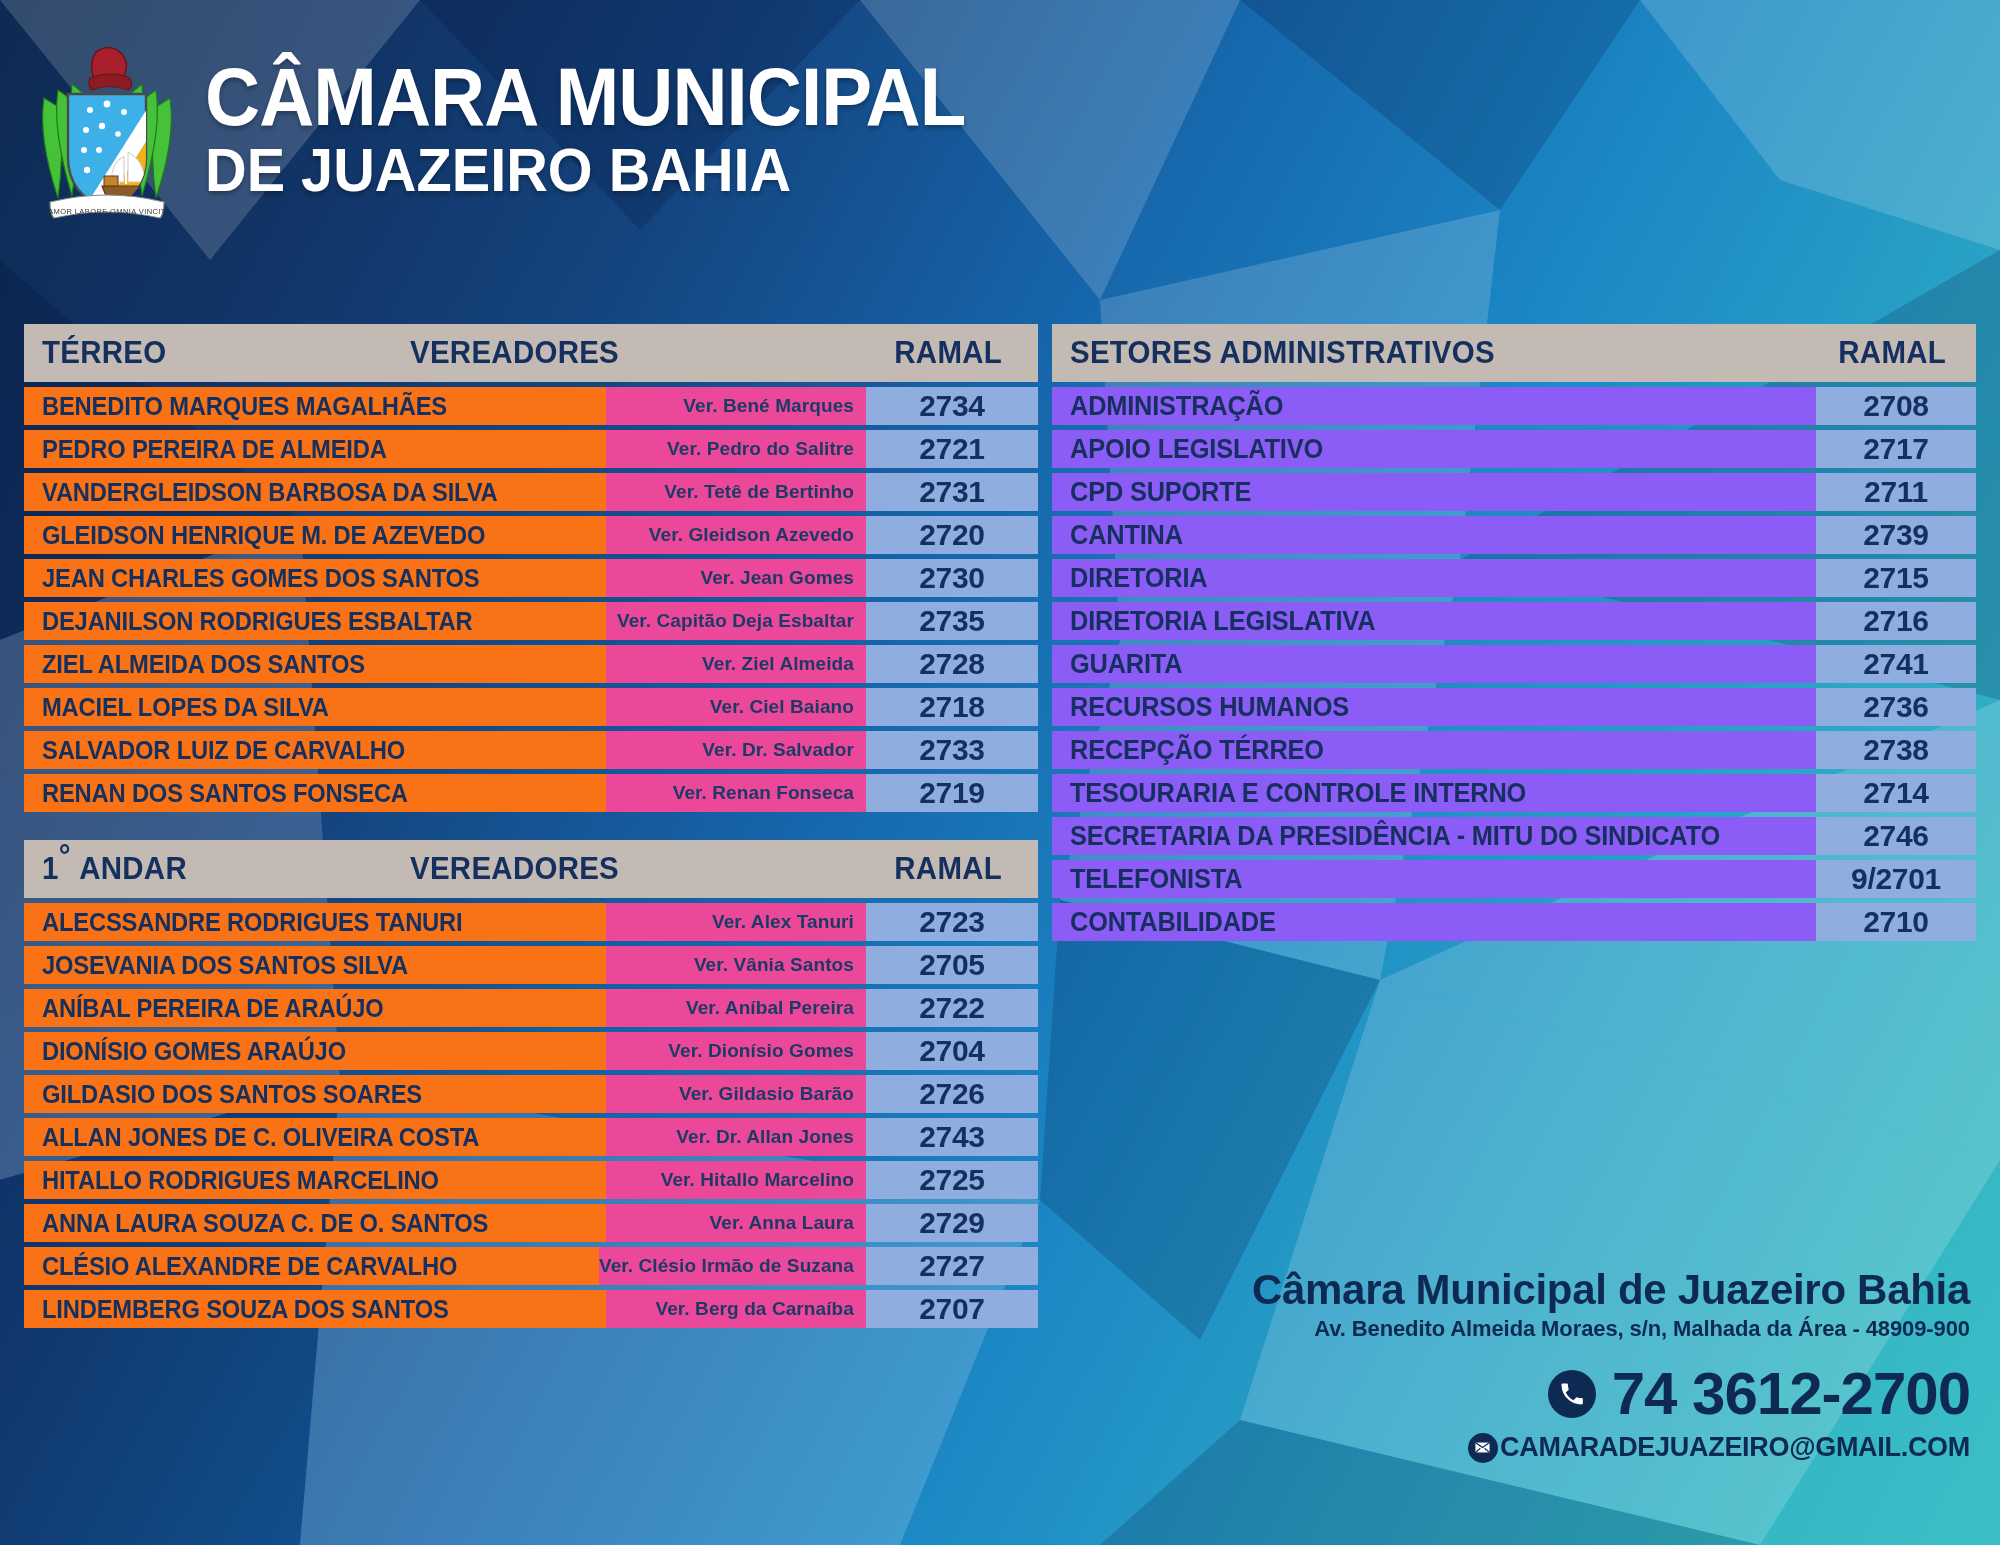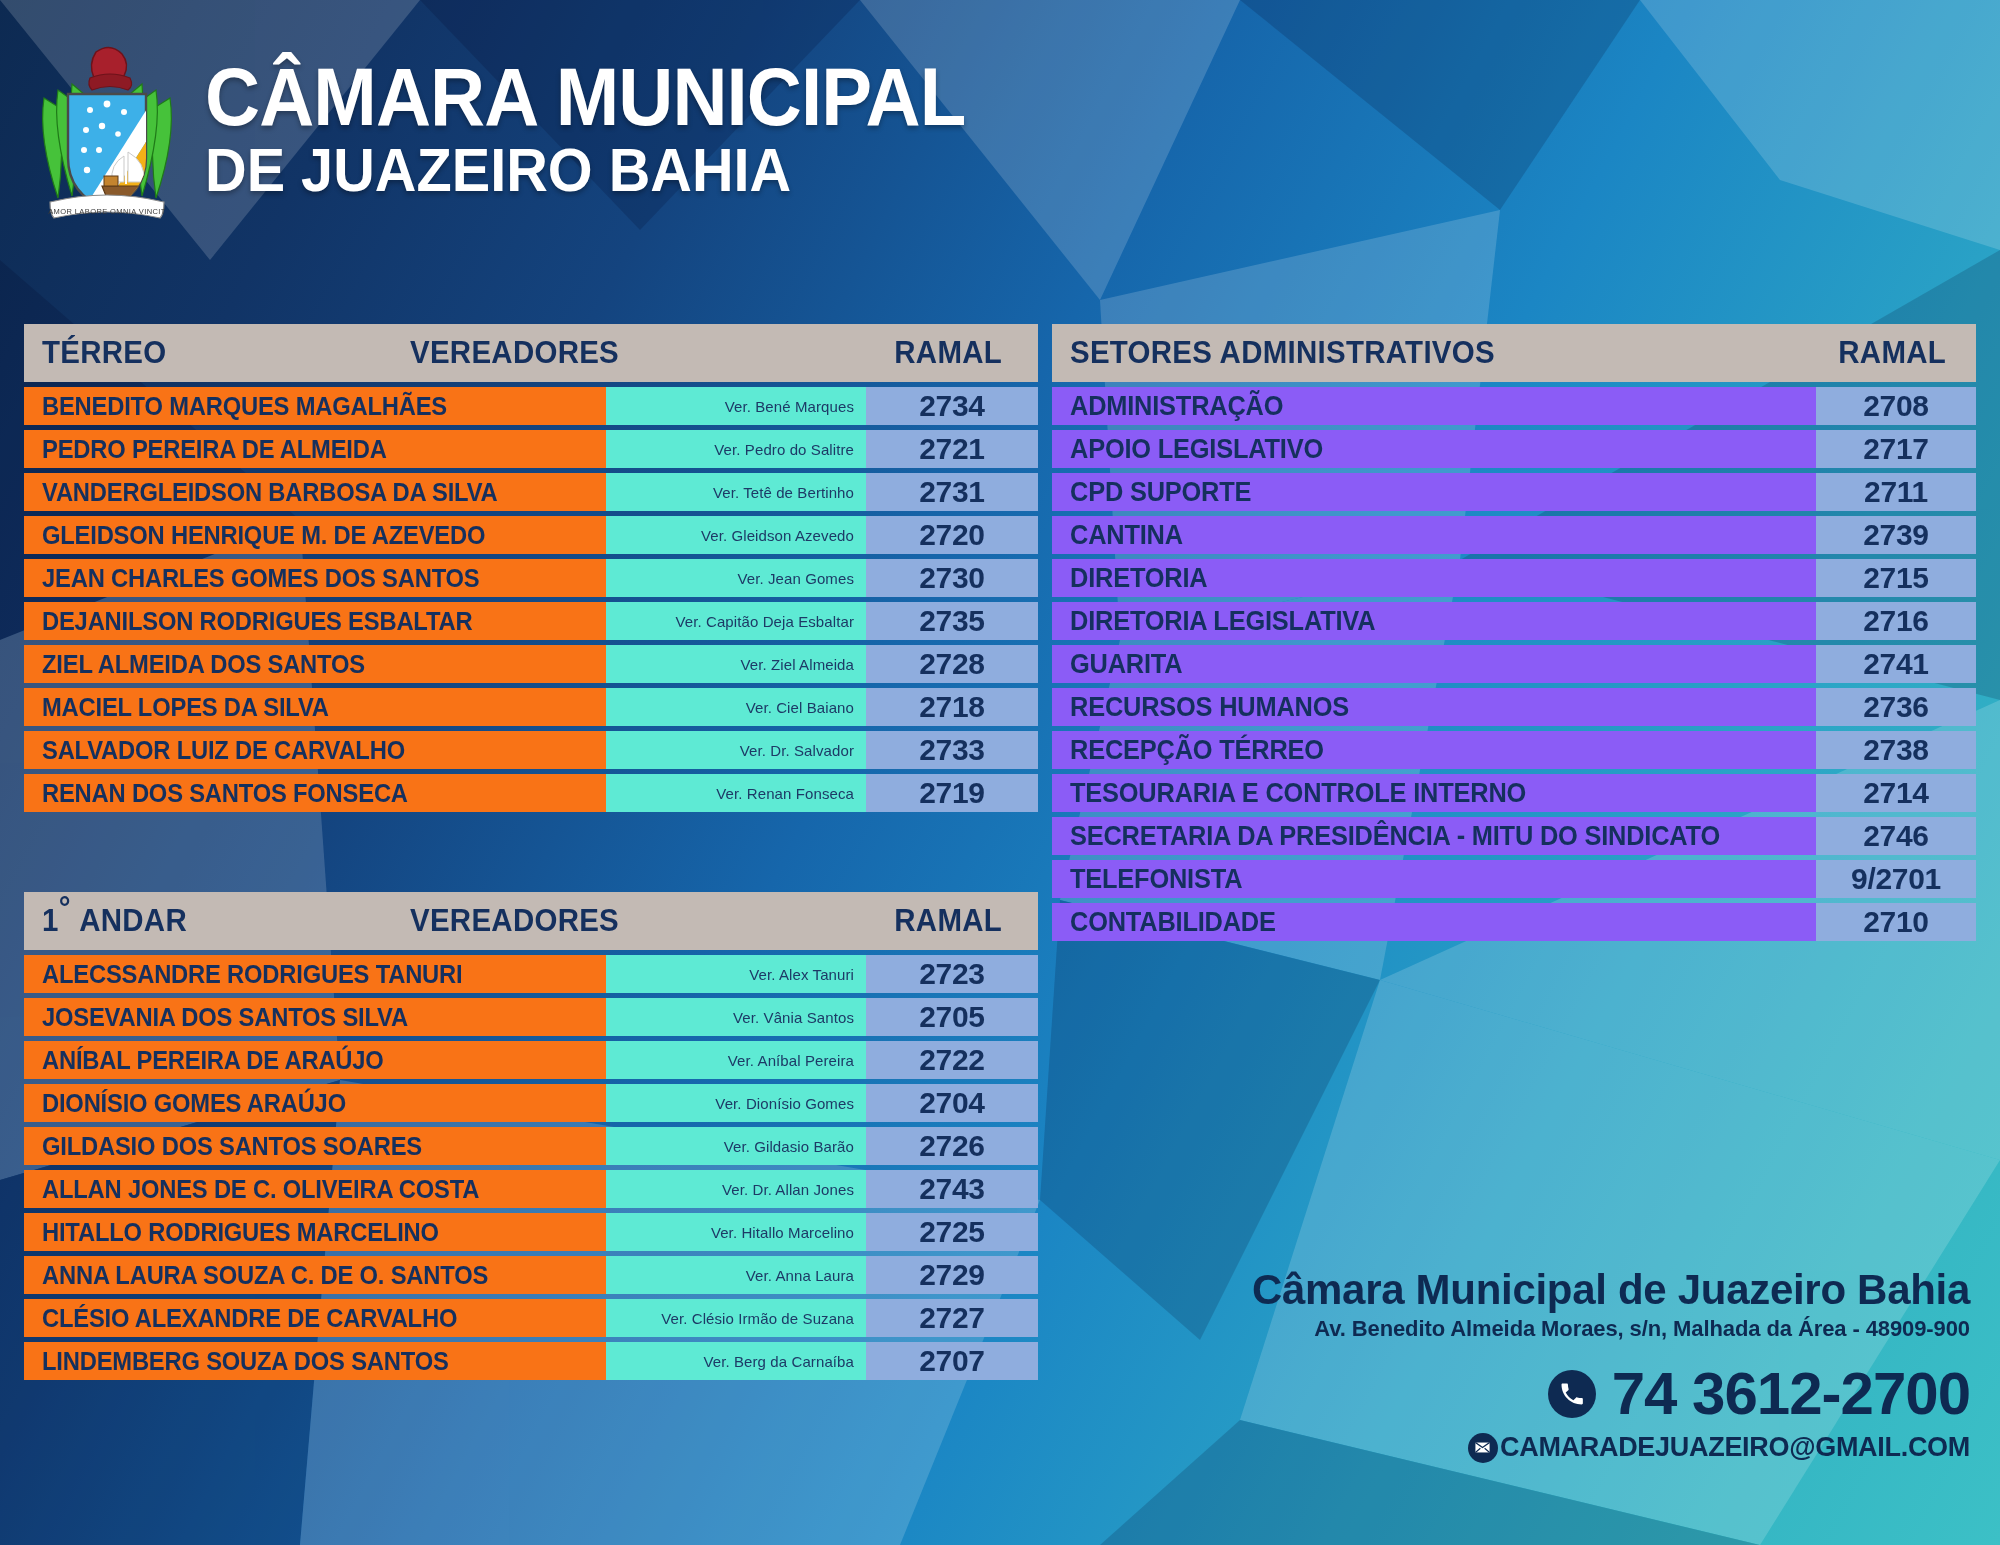--- a/index.html
+++ b/index.html
@@ -77,21 +77,21 @@
     transform-origin: left center;
     text-shadow: 0 3px 6px rgba(0,0,0,0.30);
     font-family: "Liberation Sans", sans-serif;
   }
 
   
   .table {
     position: absolute;
   }
   .table.left-a  { left: 24px;   top: 324px;  width: 1014px; }
-  .table.left-b  { left: 24px;   top: 892px;  width: 1014px; }
+  .table.left-b  { left: 24px;   top: 840px;  width: 1014px; }
   .table.right-a { left: 1052px; top: 324px;  width: 924px;  }
 
   .thead {
     display: flex;
     align-items: center;
     background: #c3bab4;
     height: 58px;
     padding-left: 18px;
   }
   .thead .th {
@@ -139,28 +139,28 @@
     white-space: nowrap;
     transform-origin: left center;
   }
   .cell-name .nm {
     transform: scaleX(0.95);
     transform-origin: left center;
     display: inline-block;
   }
   .cell-nick {
     flex: 0 0 260px;
-    background: #5eead4;
+    background: #ec4899;
     display: flex;
     align-items: center;
     justify-content: flex-end;
     padding-right: 12px;
     color: #1d3a66;
-    font-weight: normal;
-    font-size: 15px;
+    font-weight: bold;
+    font-size: 19px;
     white-space: nowrap;
     letter-spacing: 0.1px;
   }
   .cell-ramal {
     flex: 0 0 172px;
     background: #8fadde;
     display: flex;
     align-items: center;
     justify-content: center;
     color: #15305e;

